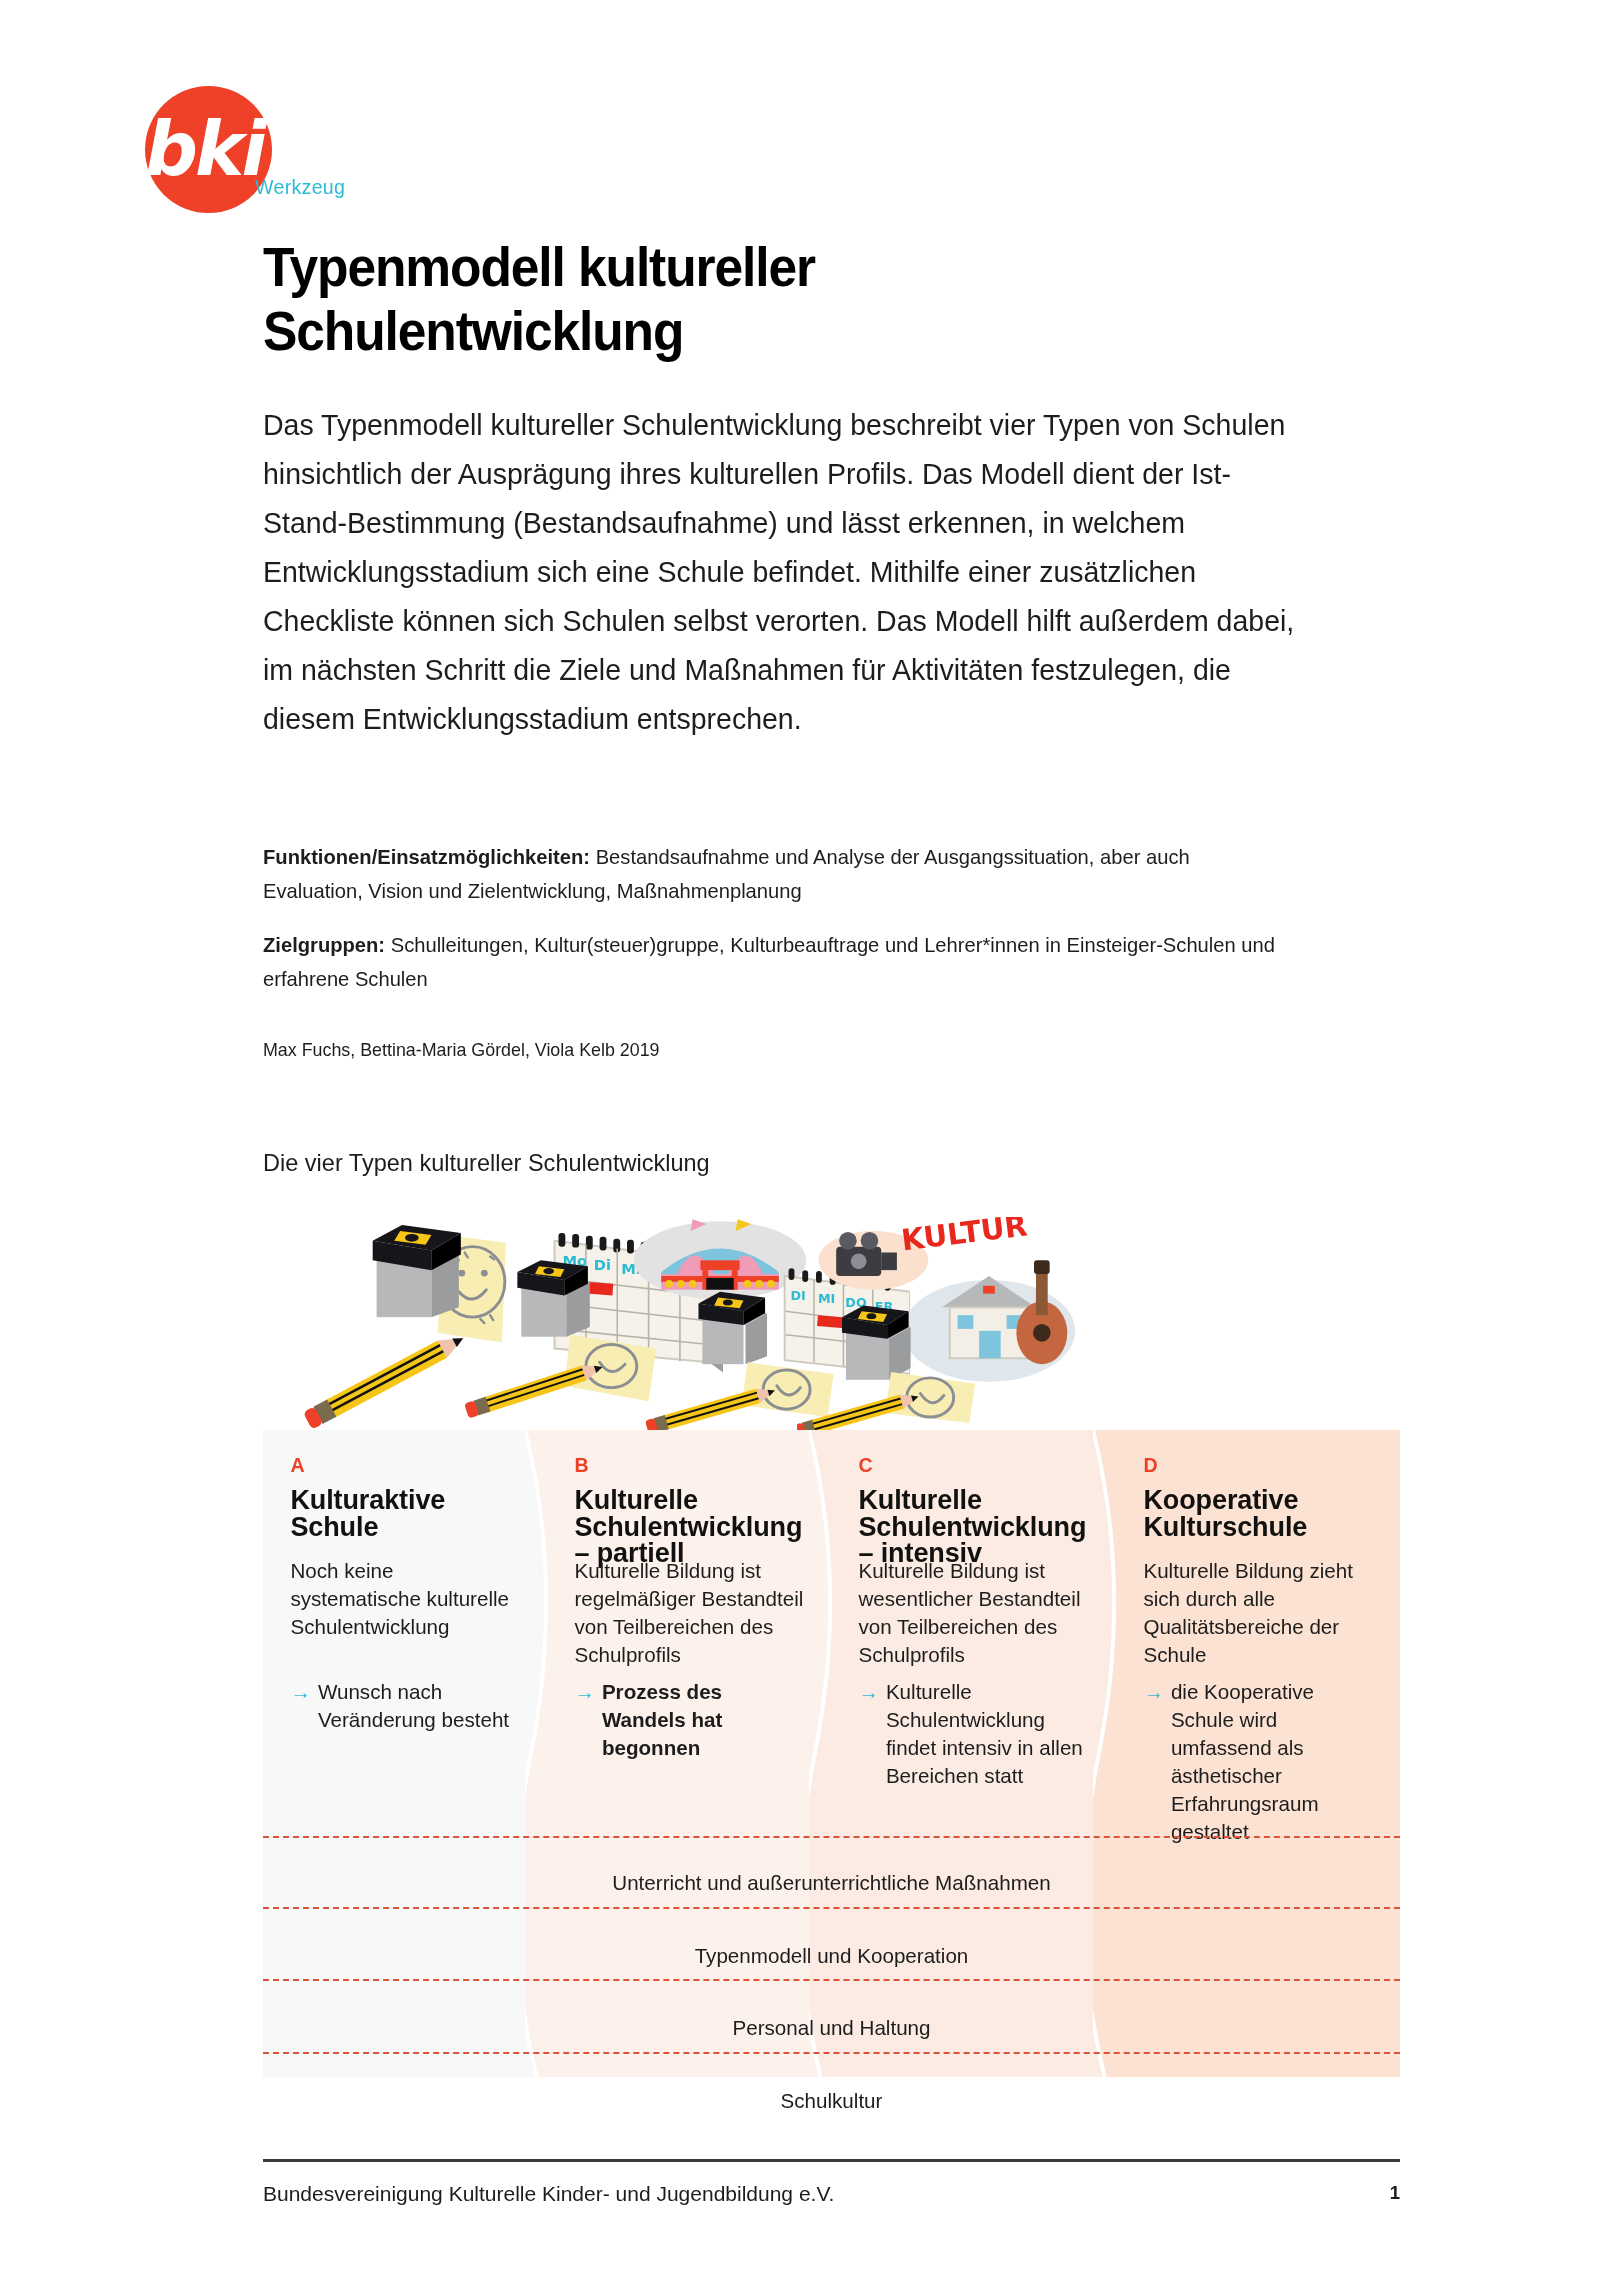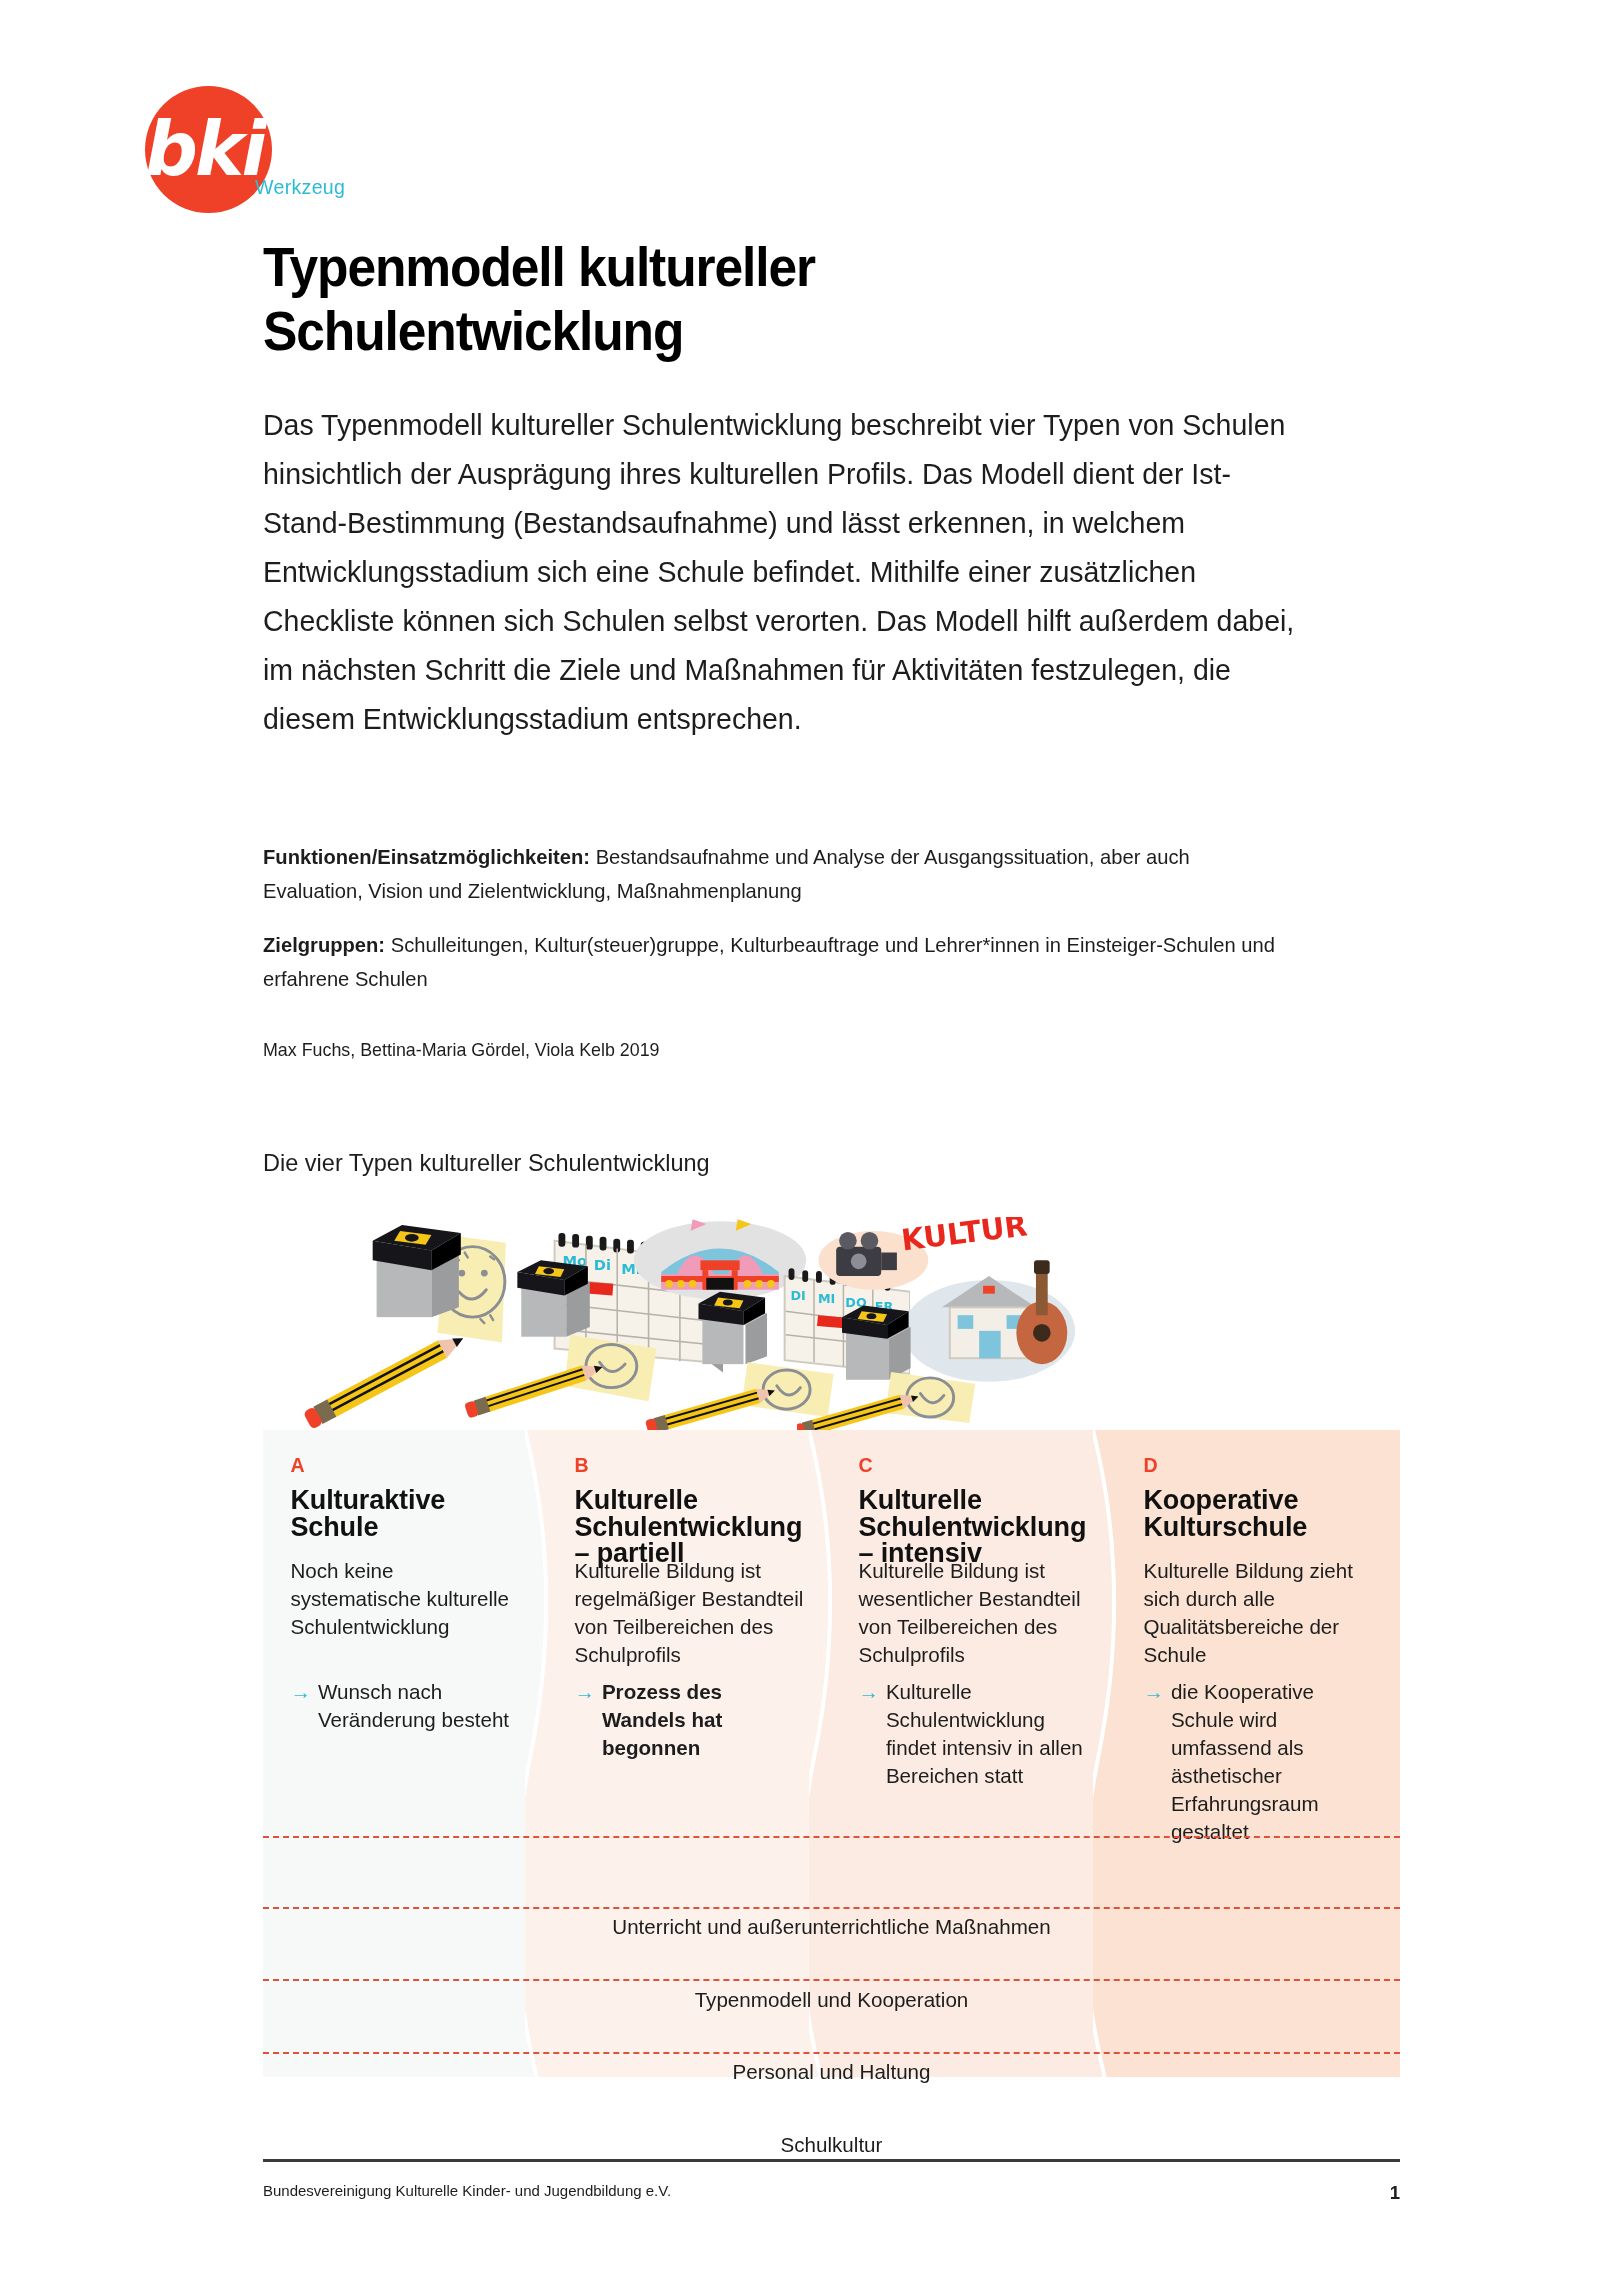--- a/index.html
+++ b/index.html
@@ -244,37 +244,36 @@
     border-top: 2px dashed #e0513a;
   }
   .dim-label {
     position: absolute;
     left: 0;
     width: 1137px;
     text-align: center;
     font-size: 20.6px;
     color: #1d1d1d;
     font-weight: 400;
-    margin-top: 44px;
   }
 
   
   .footer-rule {
     position: absolute;
     left: 263px;
     top: 2159px;
     width: 1137px;
     height: 2.9px;
     background: #3a3a3a;
   }
   .footer-text {
     position: absolute;
     left: 263px;
     top: 2182px;
-    font-size: 15px;
+    font-size: 21px;
     color: #1d1d1d;
   }
   .footer-page {
     position: absolute;
     left: 1353px;
     top: 2182px;
     width: 47px;
     text-align: right;
     font-size: 18.6px;
     font-weight: 700;

